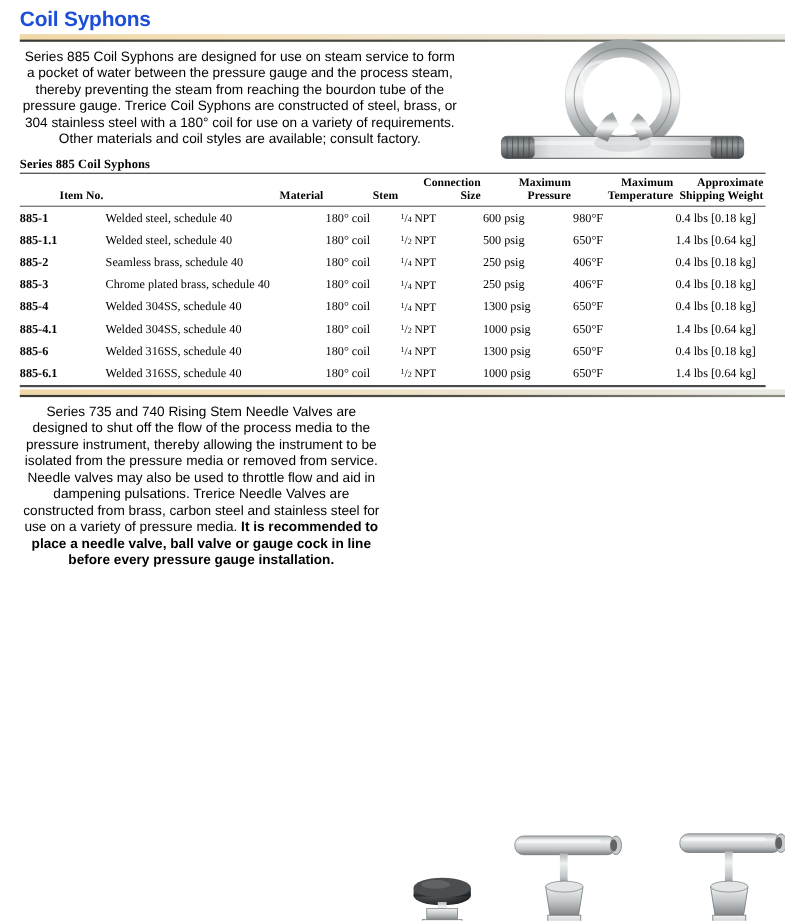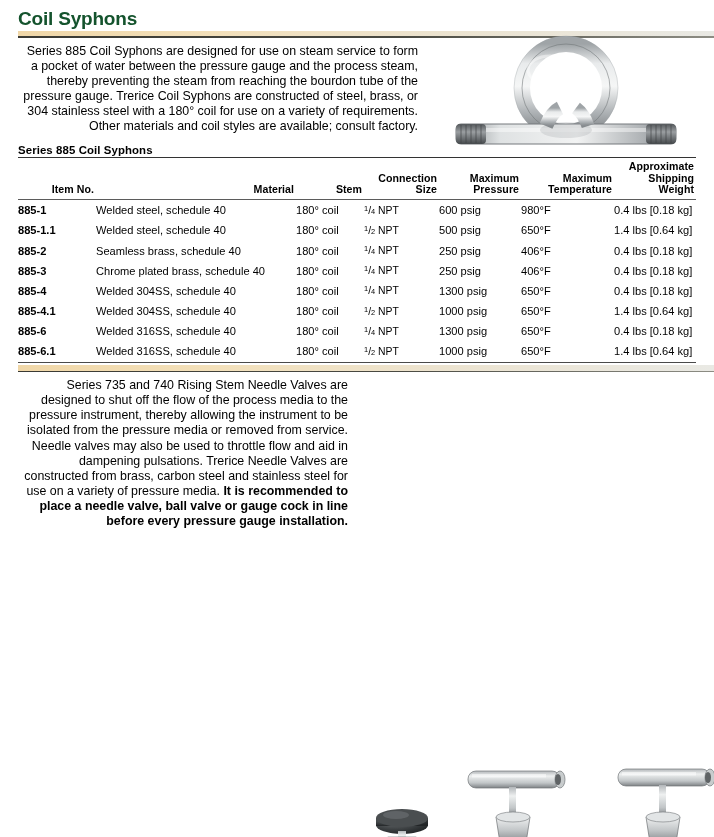--- a/index.html
+++ b/index.html
@@ -17,21 +17,21 @@
   .page { position: relative; width: 714px; height: 837px; padding: 0 18px; }
 
   
   .section-head {
     font-size: 19px;
     font-weight: bold;
     letter-spacing: -0.2px;
     line-height: 1.05;
     padding-top: 9px;
     margin: 0;
-    color: #14532d;
+    color: #1d4ed8;
   }
   .head-rule {
     height: 7px;
     margin-top: 2px;
     margin-left: -18px;
     margin-right: -18px;
     padding-left: 18px;
     position: relative;
   }
   .head-rule .band {
@@ -41,21 +41,21 @@
   .head-rule .line {
     position: absolute; left: 18px; right: 0; bottom: 0; height: 1.6px;
     background: linear-gradient(to right, #3a3a34 0%, #4a4a42 55%, #8d8d84 100%);
   }
 
   
   .intro {
     font-size: 12.4px;
     line-height: 15.1px;
     margin: 6px 0 0 0;
-    text-align: right;
+    text-align: center;
   }
   .intro.coil { width: 400px; }
   .intro.needle { width: 330px; }
   .intro .strong { font-weight: bold; }
 
   
   .table-title {
     font-size: 11.4px;
     font-weight: bold;
     letter-spacing: 0.1px;
@@ -110,21 +110,21 @@
     left: 430px; top: 30px;
     width: 272px; height: 128px;
   }
   .img-valves {
     position: absolute;
     left: 336px; top: 398px;
     width: 372px; height: 170px;
   }
   .img-coil svg, .img-valves svg { display: block; }
 
-  .table-block-1 { margin-top: 9px; }
+  .table-block-1 { margin-top: 9px; font-family: Liberation Serif, serif; }
   .needle-section { position: relative; }
 </style>
 </head>
 <body>
 
 <div class="page">
 
   <h1 class="section-head">Coil Syphons</h1>
   <div class="head-rule">
     <div class="band"></div>

